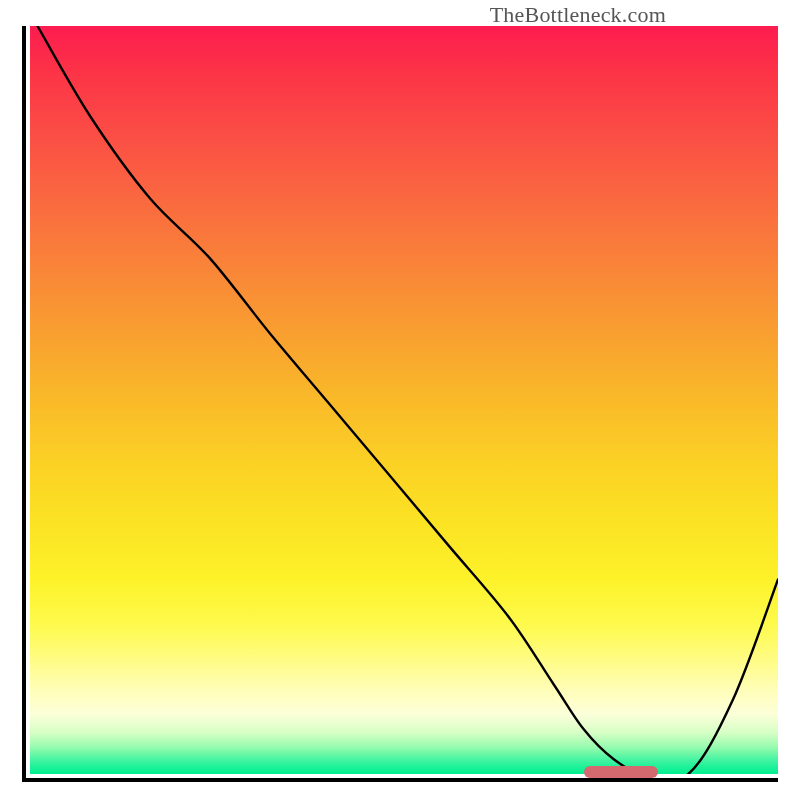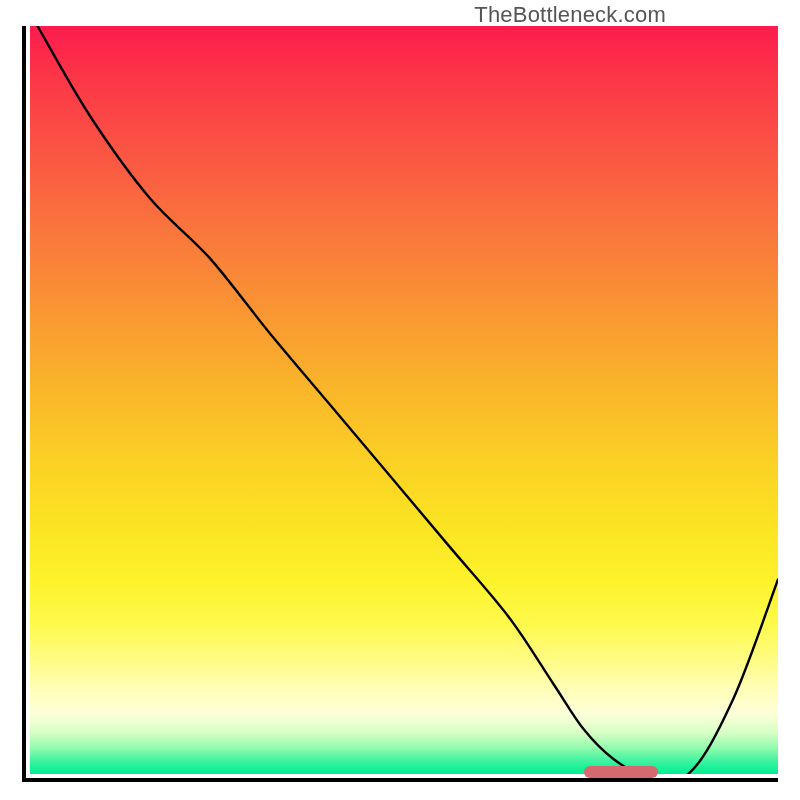--- a/index.html
+++ b/index.html
@@ -7,20 +7,21 @@
     padding: 0;
     width: 800px;
     height: 800px;
     background: #ffffff;
     font-family: Arial, Helvetica, sans-serif;
   }
   .canvas-wrap {
     position: relative;
     width: 676px;
     height: 800px;
+    font-family: Liberation Serif, serif;
   }
   .watermark {
     position: absolute;
     top: 2px;
     right: 10px;
     color: #555;
     font-size: 22px;
     font-weight: 500;
     letter-spacing: 0.2px;
   }

